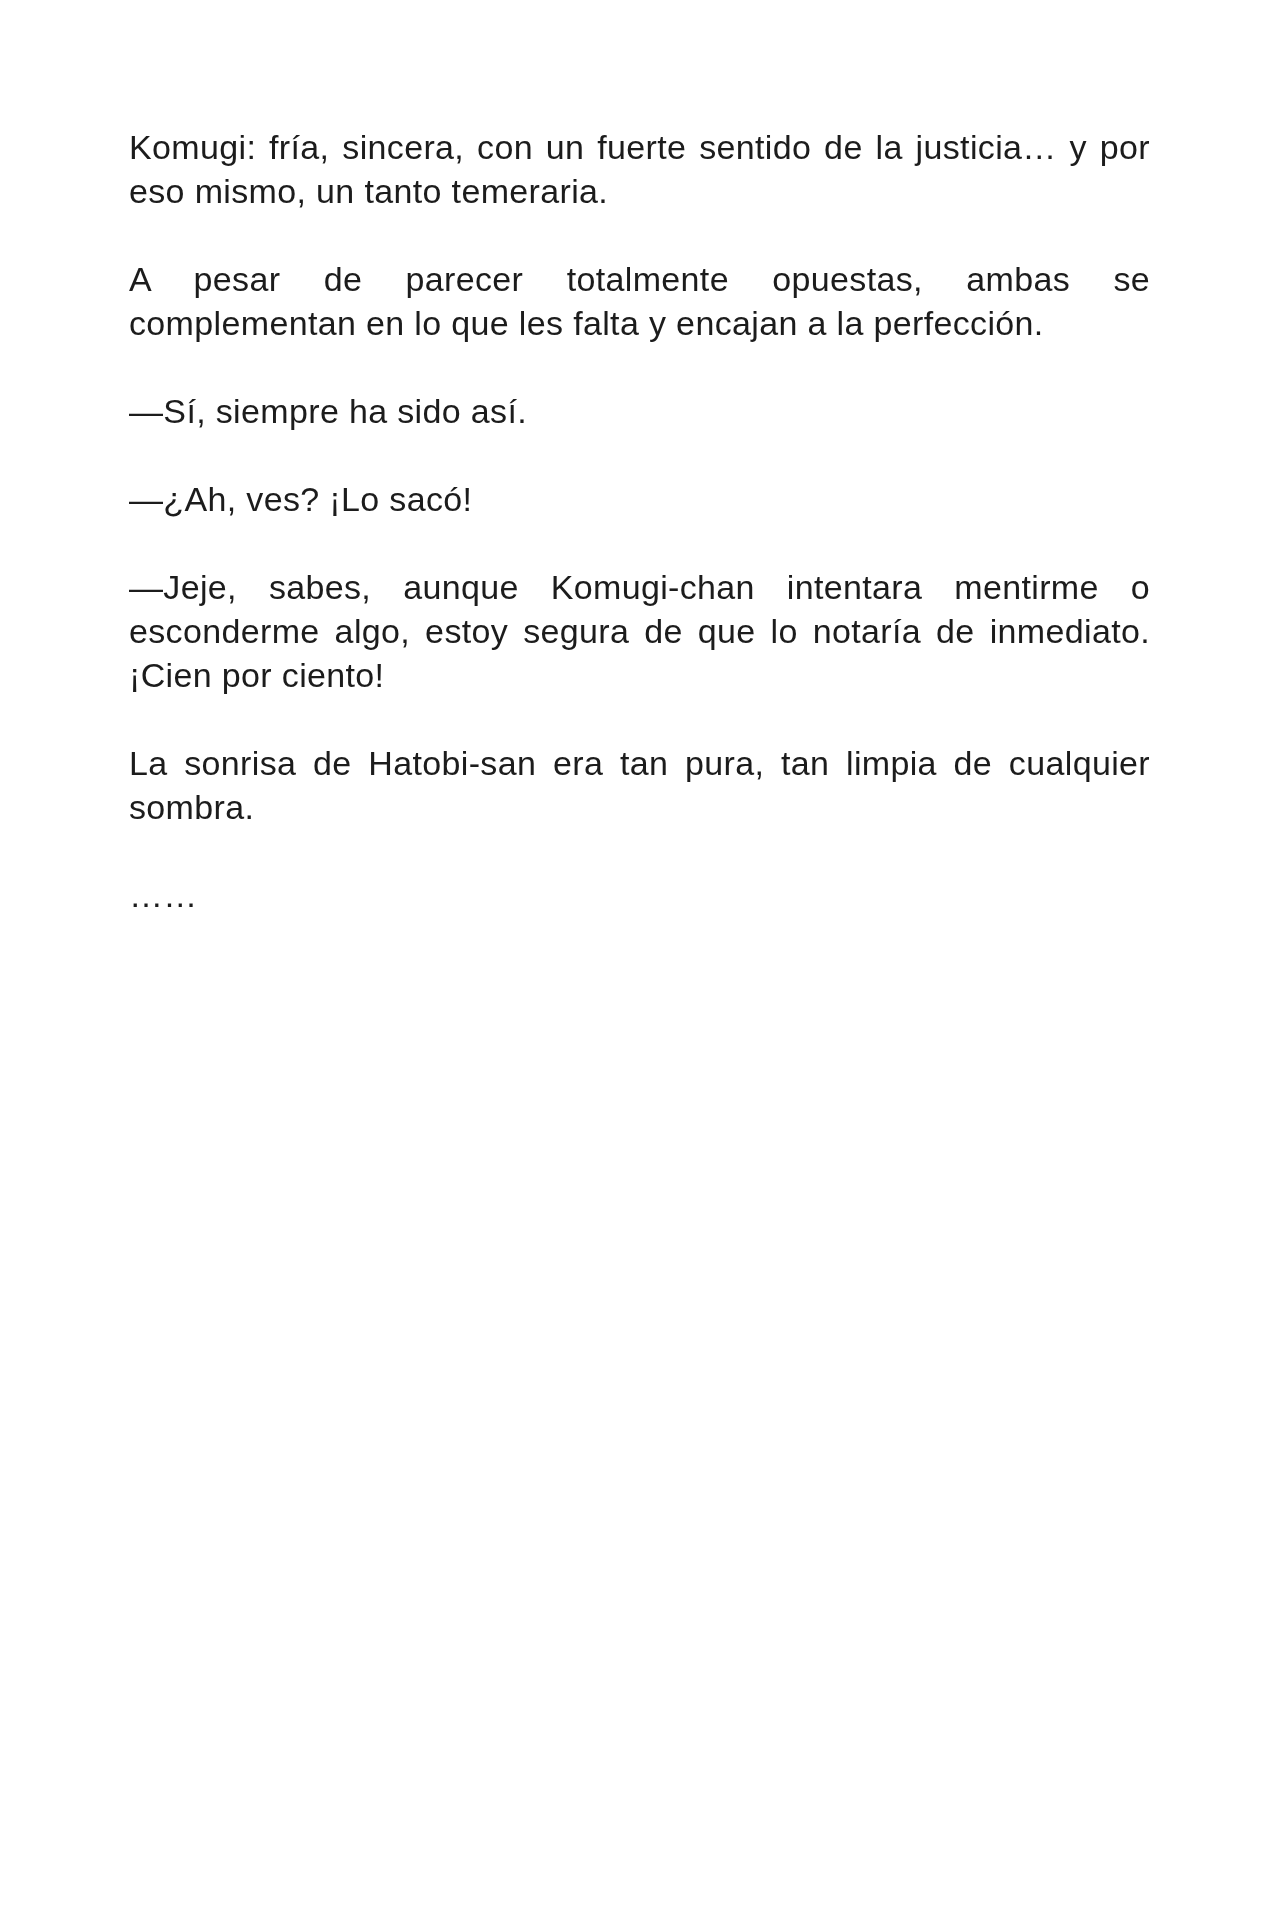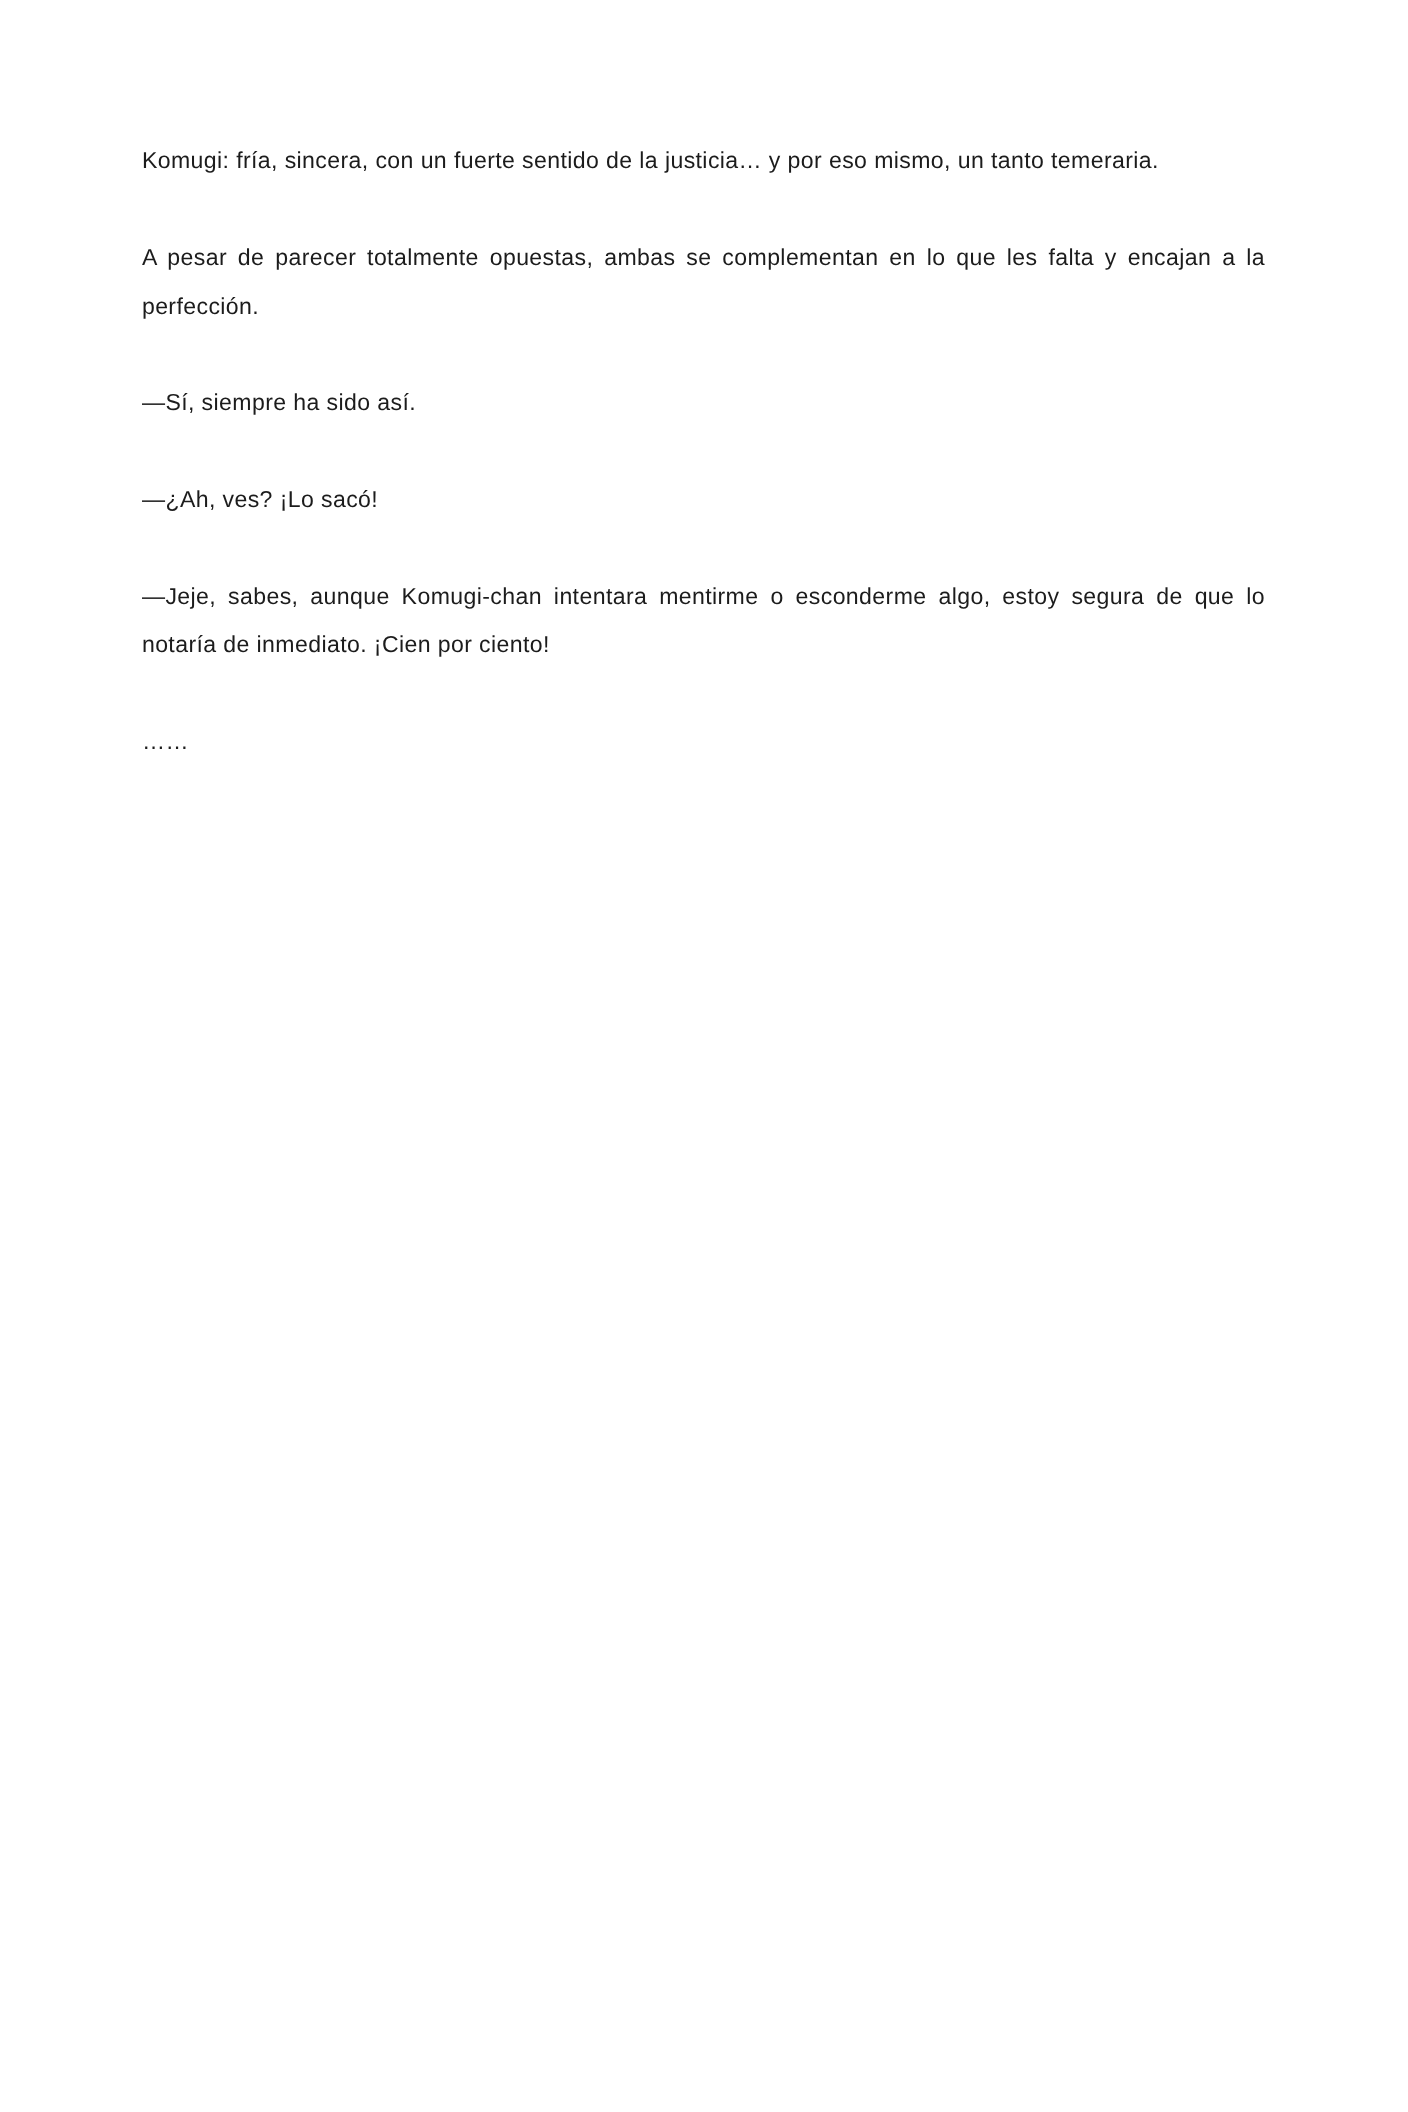--- a/index.html
+++ b/index.html
@@ -12,35 +12,36 @@
       height: 1920px;
       overflow: hidden;
       position: relative;
     }
     .page {
       position: absolute;
       left: 129px;
       top: 125px;
       width: 1021px;
       font-family: "Liberation Sans", sans-serif;
-      font-size: 21px;
+      font-size: 34px;
       line-height: 44px;
       color: #1c1c1c;
       letter-spacing: 0.35px;
     }
     .para {
       margin: 0 0 44px 0;
       text-align: justify;
       text-align-last: left;
       hyphens: manual;
     }
   </style>
 </head>
 <body>
 
 <div class="page">
   <p class="para">Komugi: fría, sincera, con un fuerte sentido de la justicia… y por eso mismo, un tanto temeraria.</p>
   <p class="para">A pesar de parecer totalmente opuestas, ambas se complementan en lo que les falta y encajan a la perfección.</p>
   <p class="para">—Sí, siempre ha sido así.</p>
   <p class="para">—¿Ah, ves? ¡Lo sacó!</p>
   <p class="para">—Jeje, sabes, aunque Komugi-chan intentara mentirme o esconderme algo, estoy segura de que lo notaría de inmediato. ¡Cien por ciento!</p>
+  <p class="para">La sonrisa de Hatobi-san era tan pura, tan limpia de cualquier sombra.</p>
   <p class="para">……</p>
 </div>
 
 </body></html>

